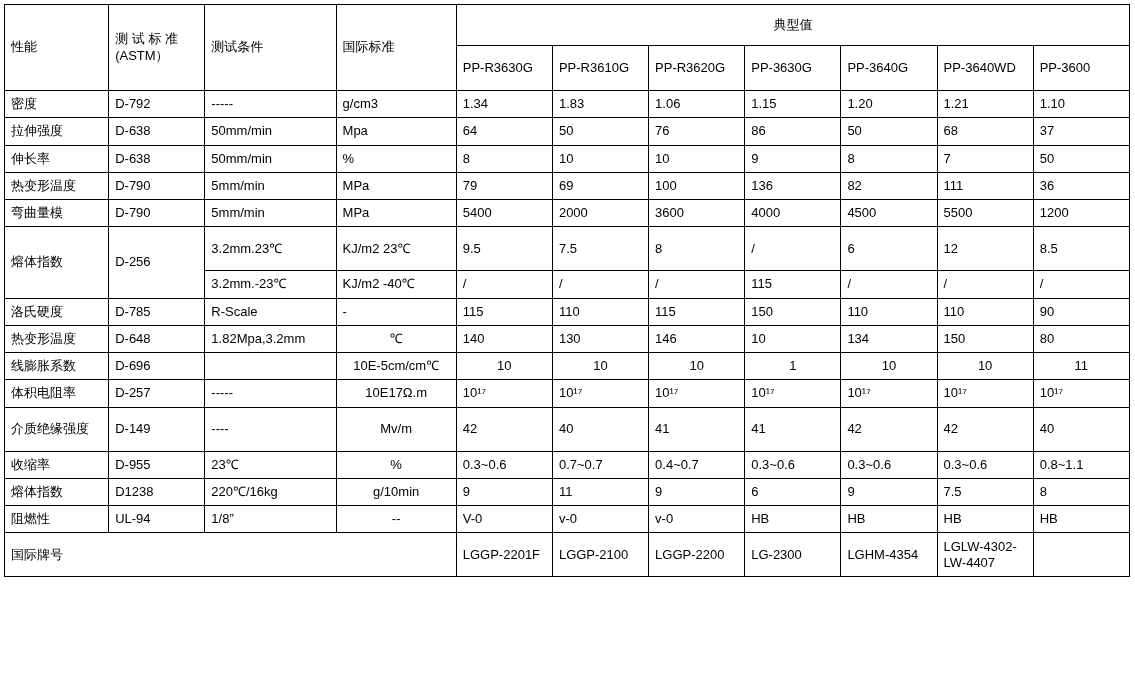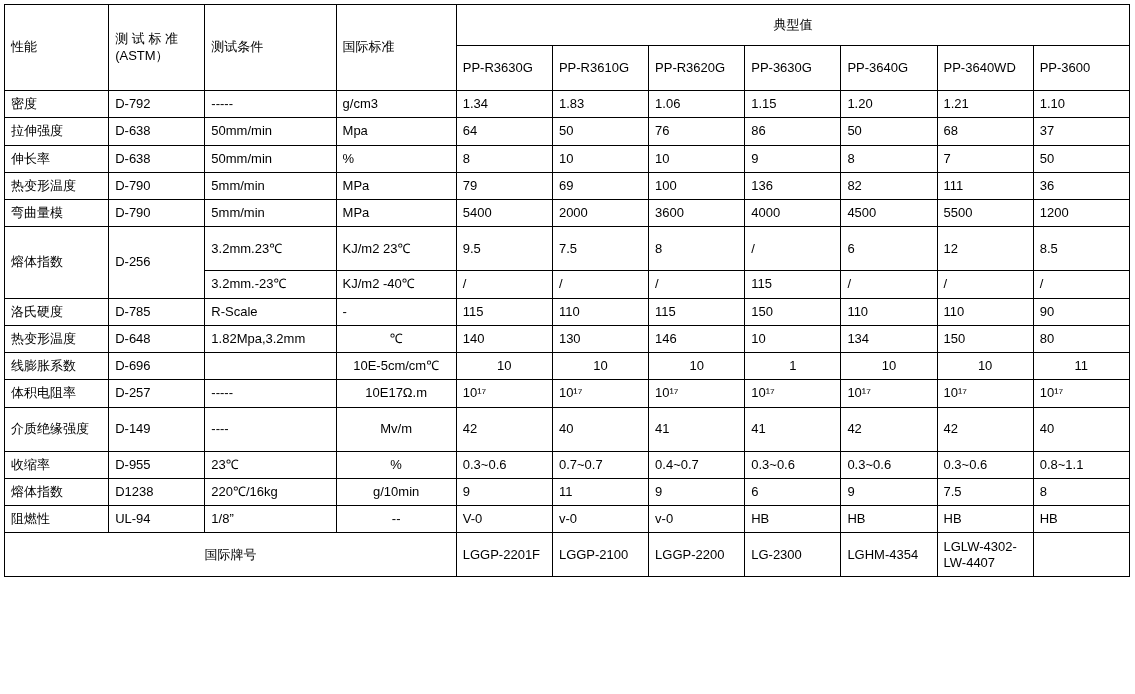--- a/index.html
+++ b/index.html
@@ -47,21 +47,20 @@
     vertical-align: top;
   }
   .prop-cell {
     padding-left: 10px;
   }
   .brand-row td {
     padding-top: 7px;
     padding-bottom: 7px;
   }
   .brandname {
-    text-align: center;
   }
   .sub-cond {
     padding-left: 20px;
   }
   .val-cell {
     padding-left: 8px;
   }
   .tall { height: 44px; }
   .hdr1 td { height: 30px; }
   .hdr2 td { height: 34px; }

